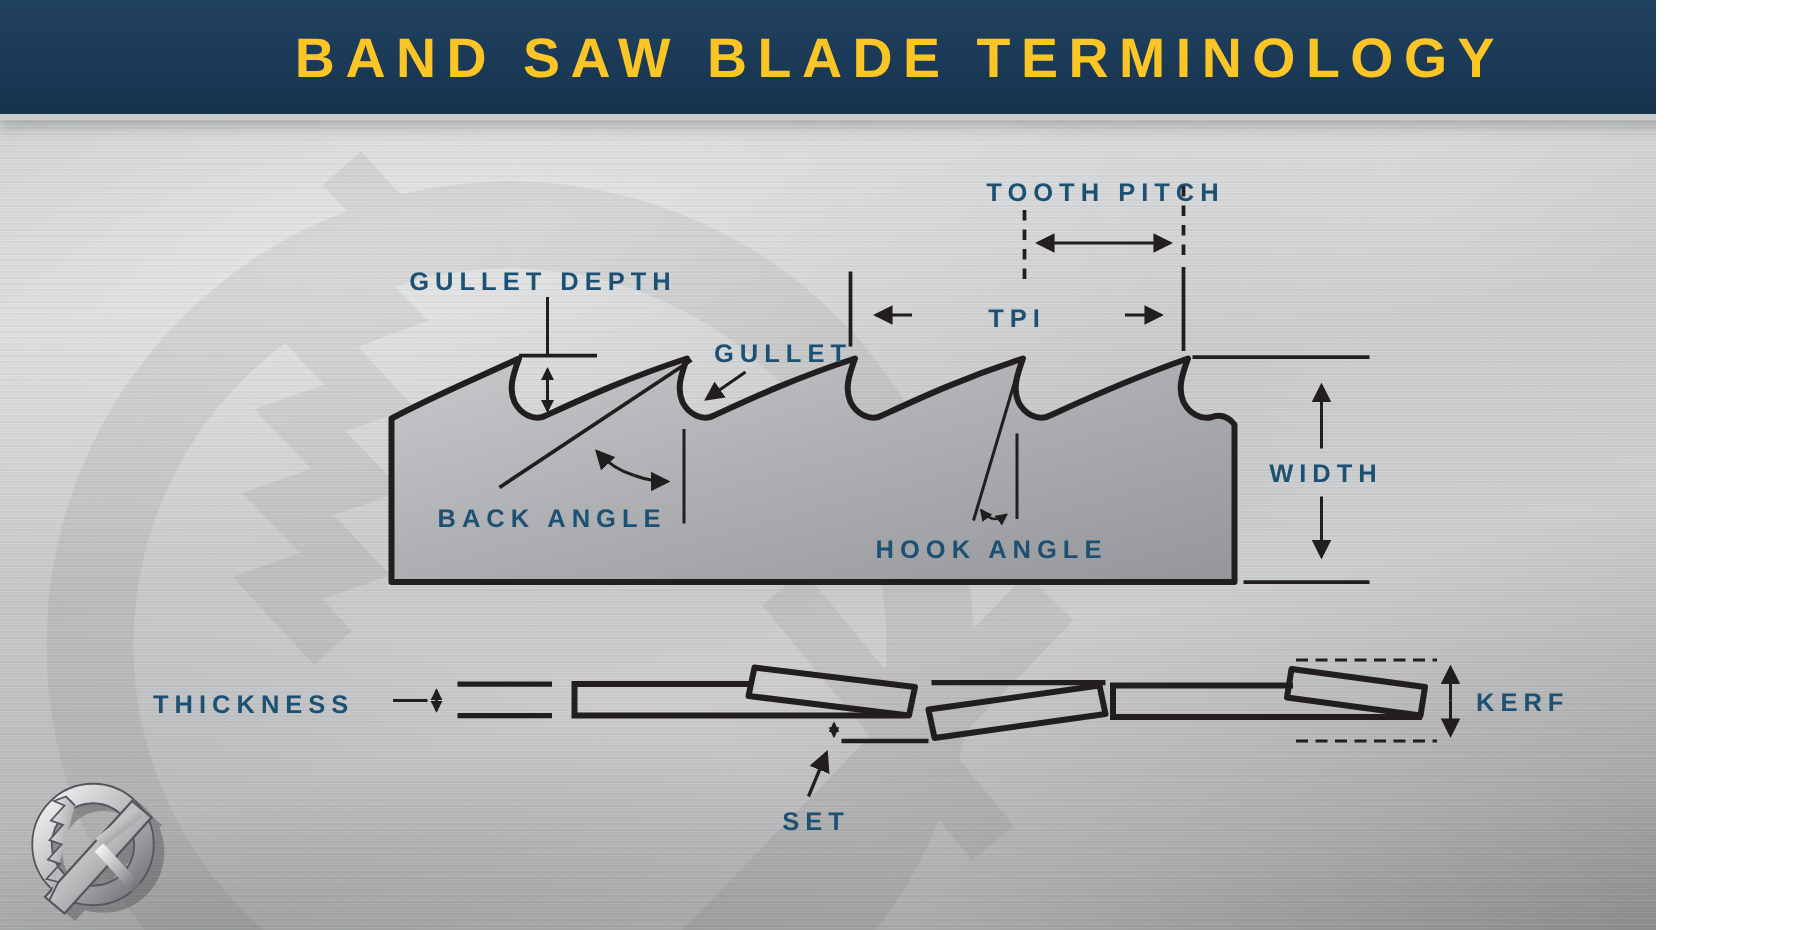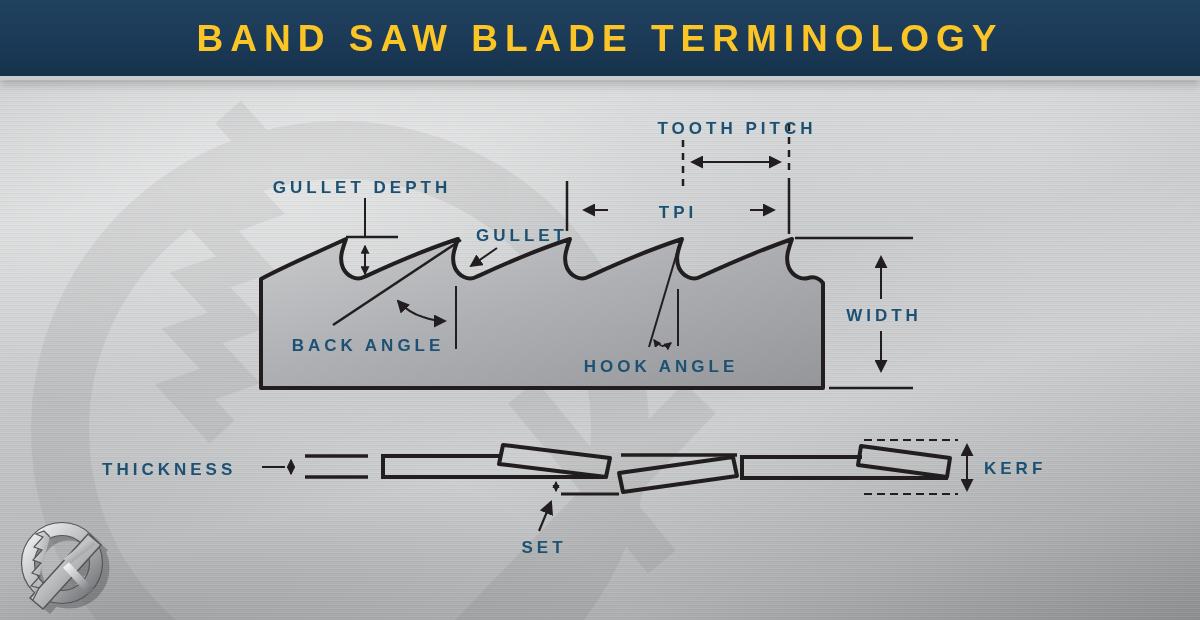--- a/index.html
+++ b/index.html
@@ -1,17 +1,17 @@
 <!DOCTYPE html>
 <html><head>
 <meta charset="utf-8">
 <style>
   html,body{margin:0;padding:0;}
   .page{
-    position:relative;width:1200px;height:620px;overflow:hidden;
+    position:relative;width:1104px;height:620px;overflow:hidden;
     font-family:"Liberation Sans",sans-serif;
     background:
       repeating-linear-gradient(180deg, rgba(255,255,255,0.07) 0 1px, rgba(0,0,0,0.045) 1px 2px, rgba(255,255,255,0.02) 2px 3px, rgba(0,0,0,0.02) 3px 4px),
       radial-gradient(ellipse 820px 420px at 24% 28%, rgba(255,255,255,0.38), rgba(255,255,255,0) 62%),
       radial-gradient(ellipse 680px 380px at 86% 22%, rgba(255,255,255,0.22), rgba(255,255,255,0) 60%),
       radial-gradient(ellipse 900px 420px at 8% 108%, rgba(70,73,76,0.30), rgba(70,73,76,0) 60%),
       linear-gradient(168deg,#c7c9ca 0%,#d9dadb 26%,#c6c8c9 48%,#cfd0d1 66%,#adafb0 86%,#8c8e90 100%);
   }
   .header{
     position:absolute;left:0;top:0;width:1200px;height:76px;

